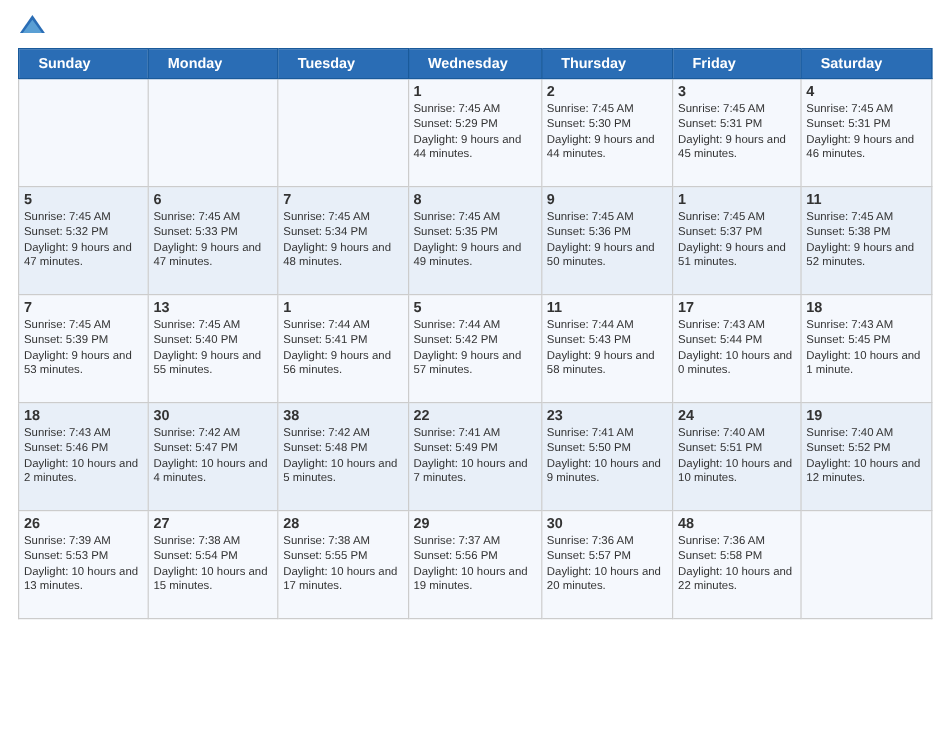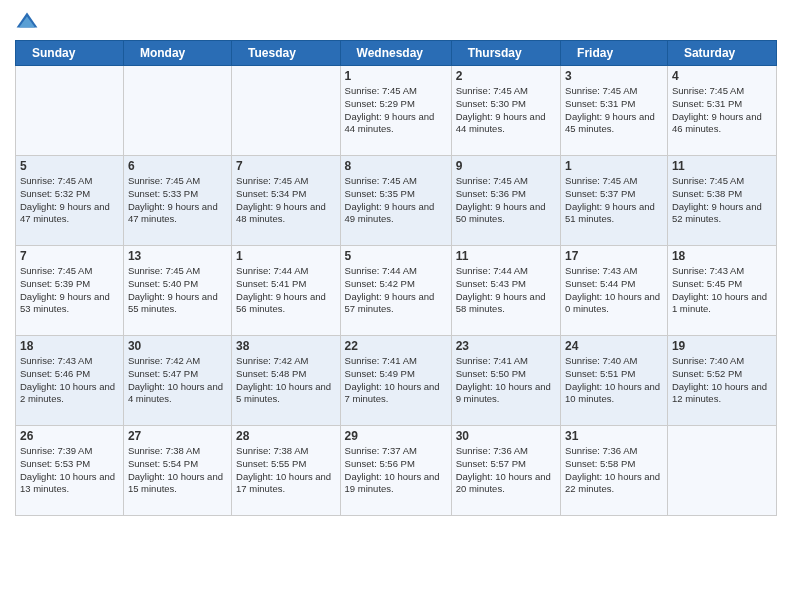--- a/index.html
+++ b/index.html
@@ -264,20 +264,20 @@
           </td>
           <td>
             <span class="day-number">29</span>
             <div class="day-info">Sunrise: 7:37 AM<br>Sunset: 5:56 PM<br>Daylight: 10 hours and 19 minutes.</div>
           </td>
           <td>
             <span class="day-number">30</span>
             <div class="day-info">Sunrise: 7:36 AM<br>Sunset: 5:57 PM<br>Daylight: 10 hours and 20 minutes.</div>
           </td>
           <td>
-            <span class="day-number">31</span>
+            <span class="day-number">48</span>
             <div class="day-info">Sunrise: 7:36 AM<br>Sunset: 5:58 PM<br>Daylight: 10 hours and 22 minutes.</div>
           </td>
           <td class="empty-cell"></td>
         </tr>
       </tbody>
   </table>
 </div>
 
 </body></html>

